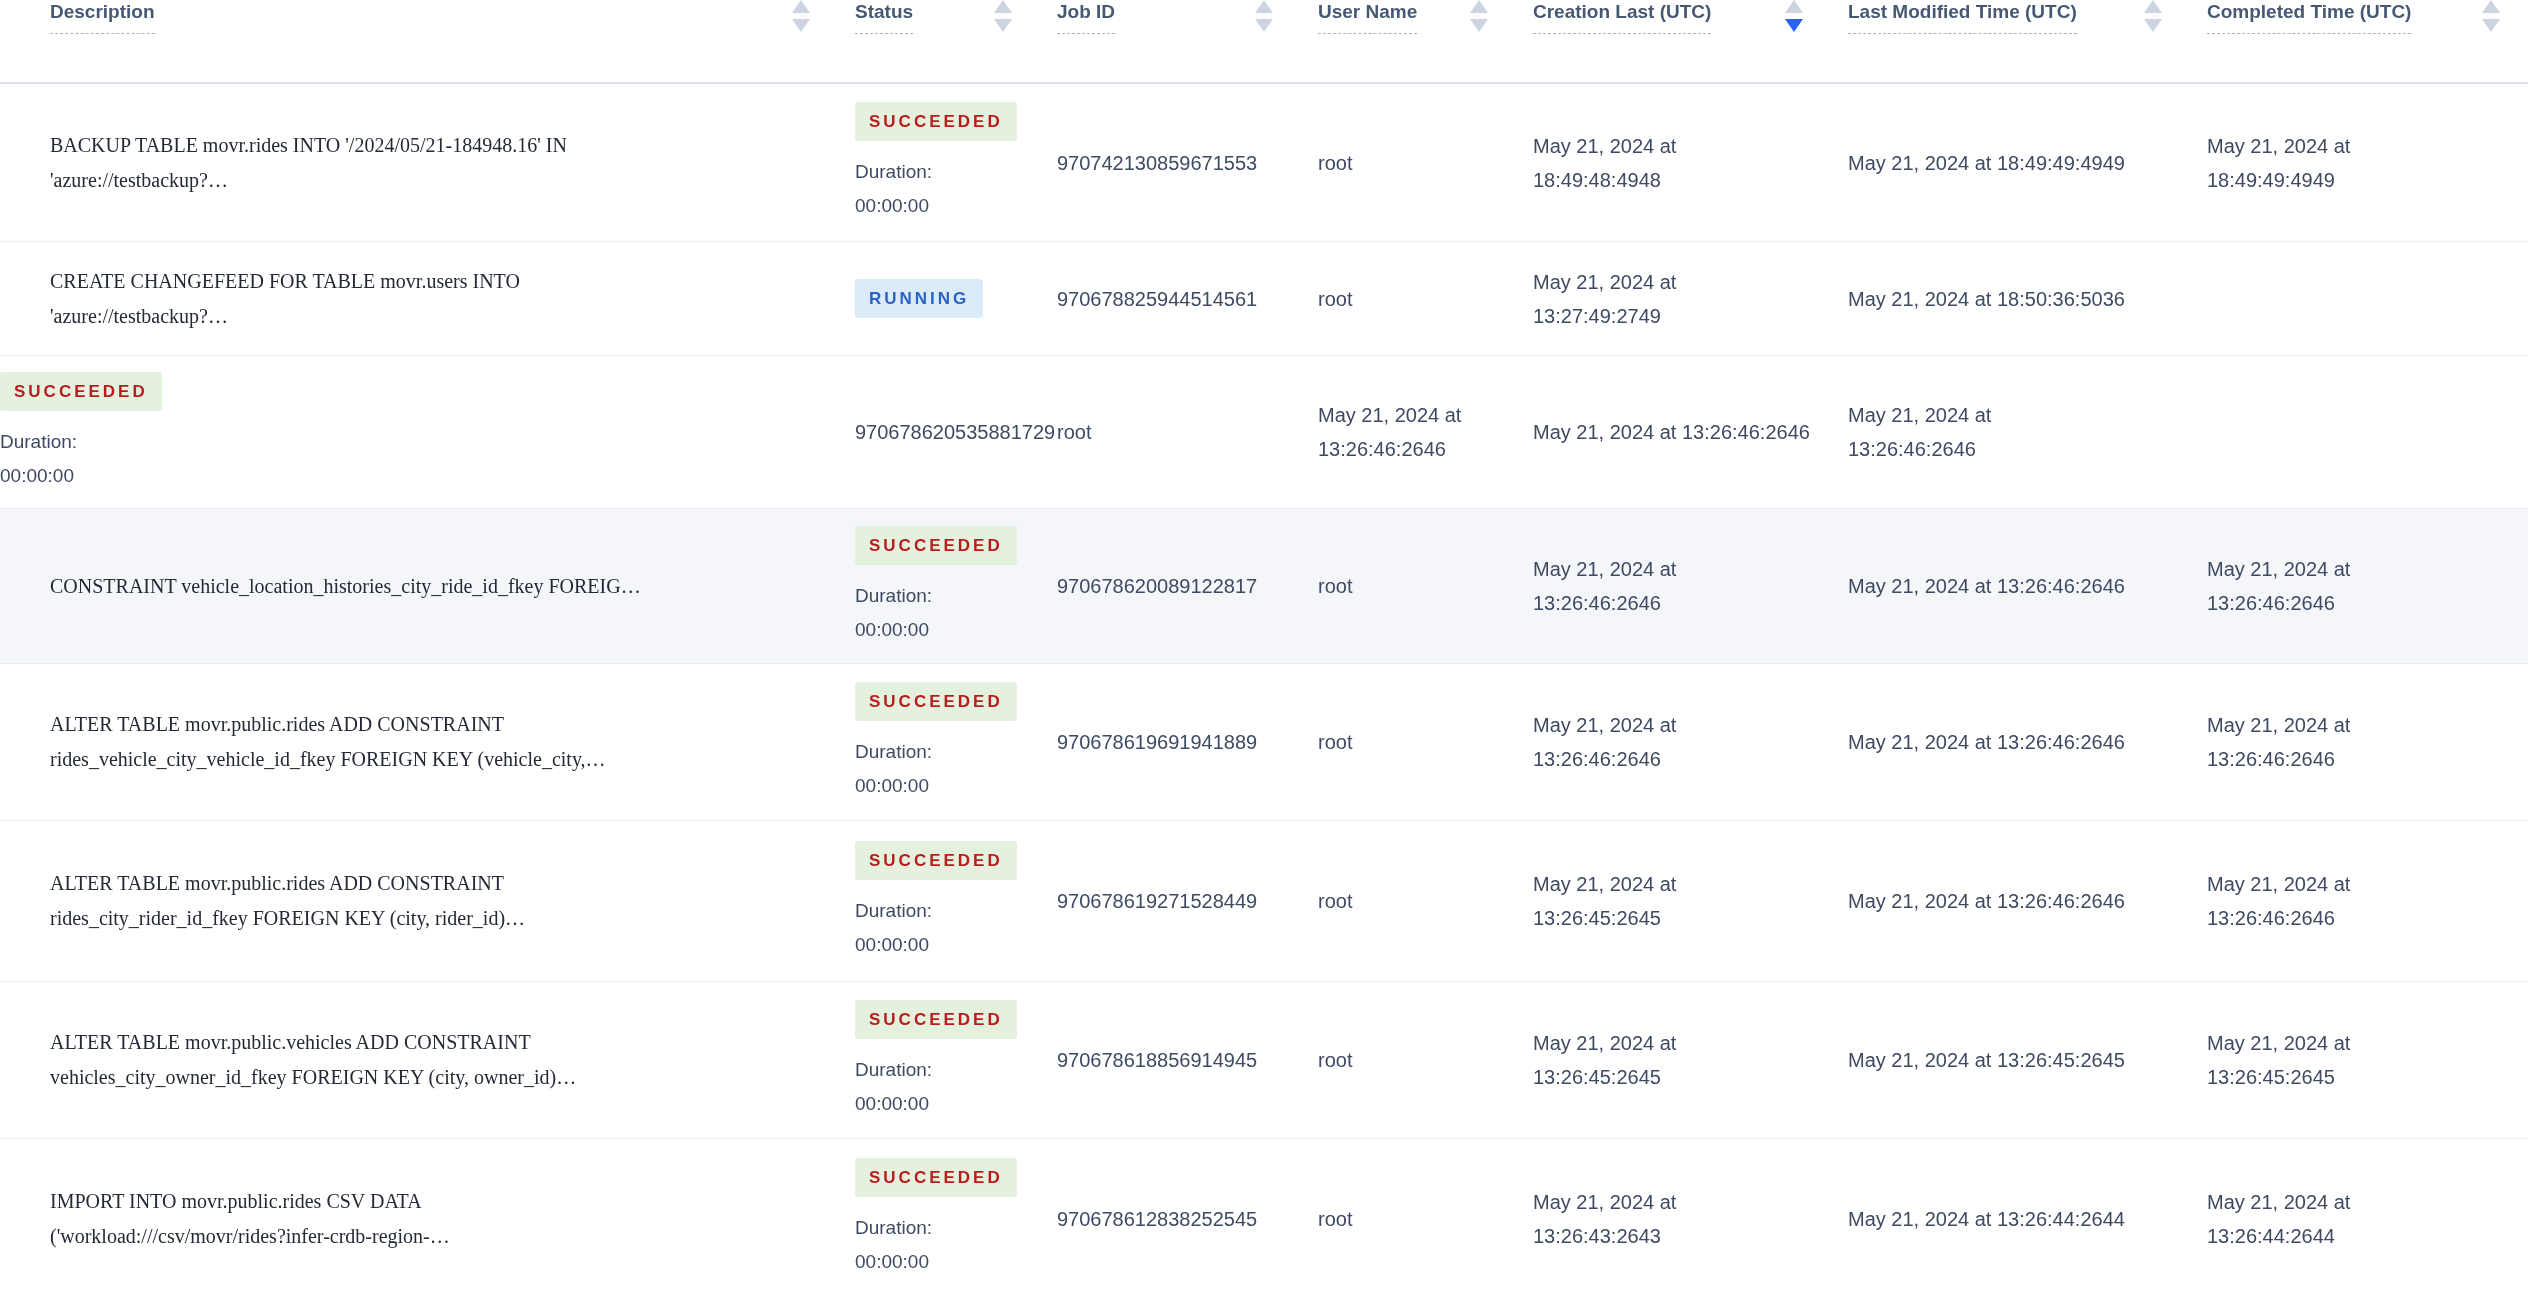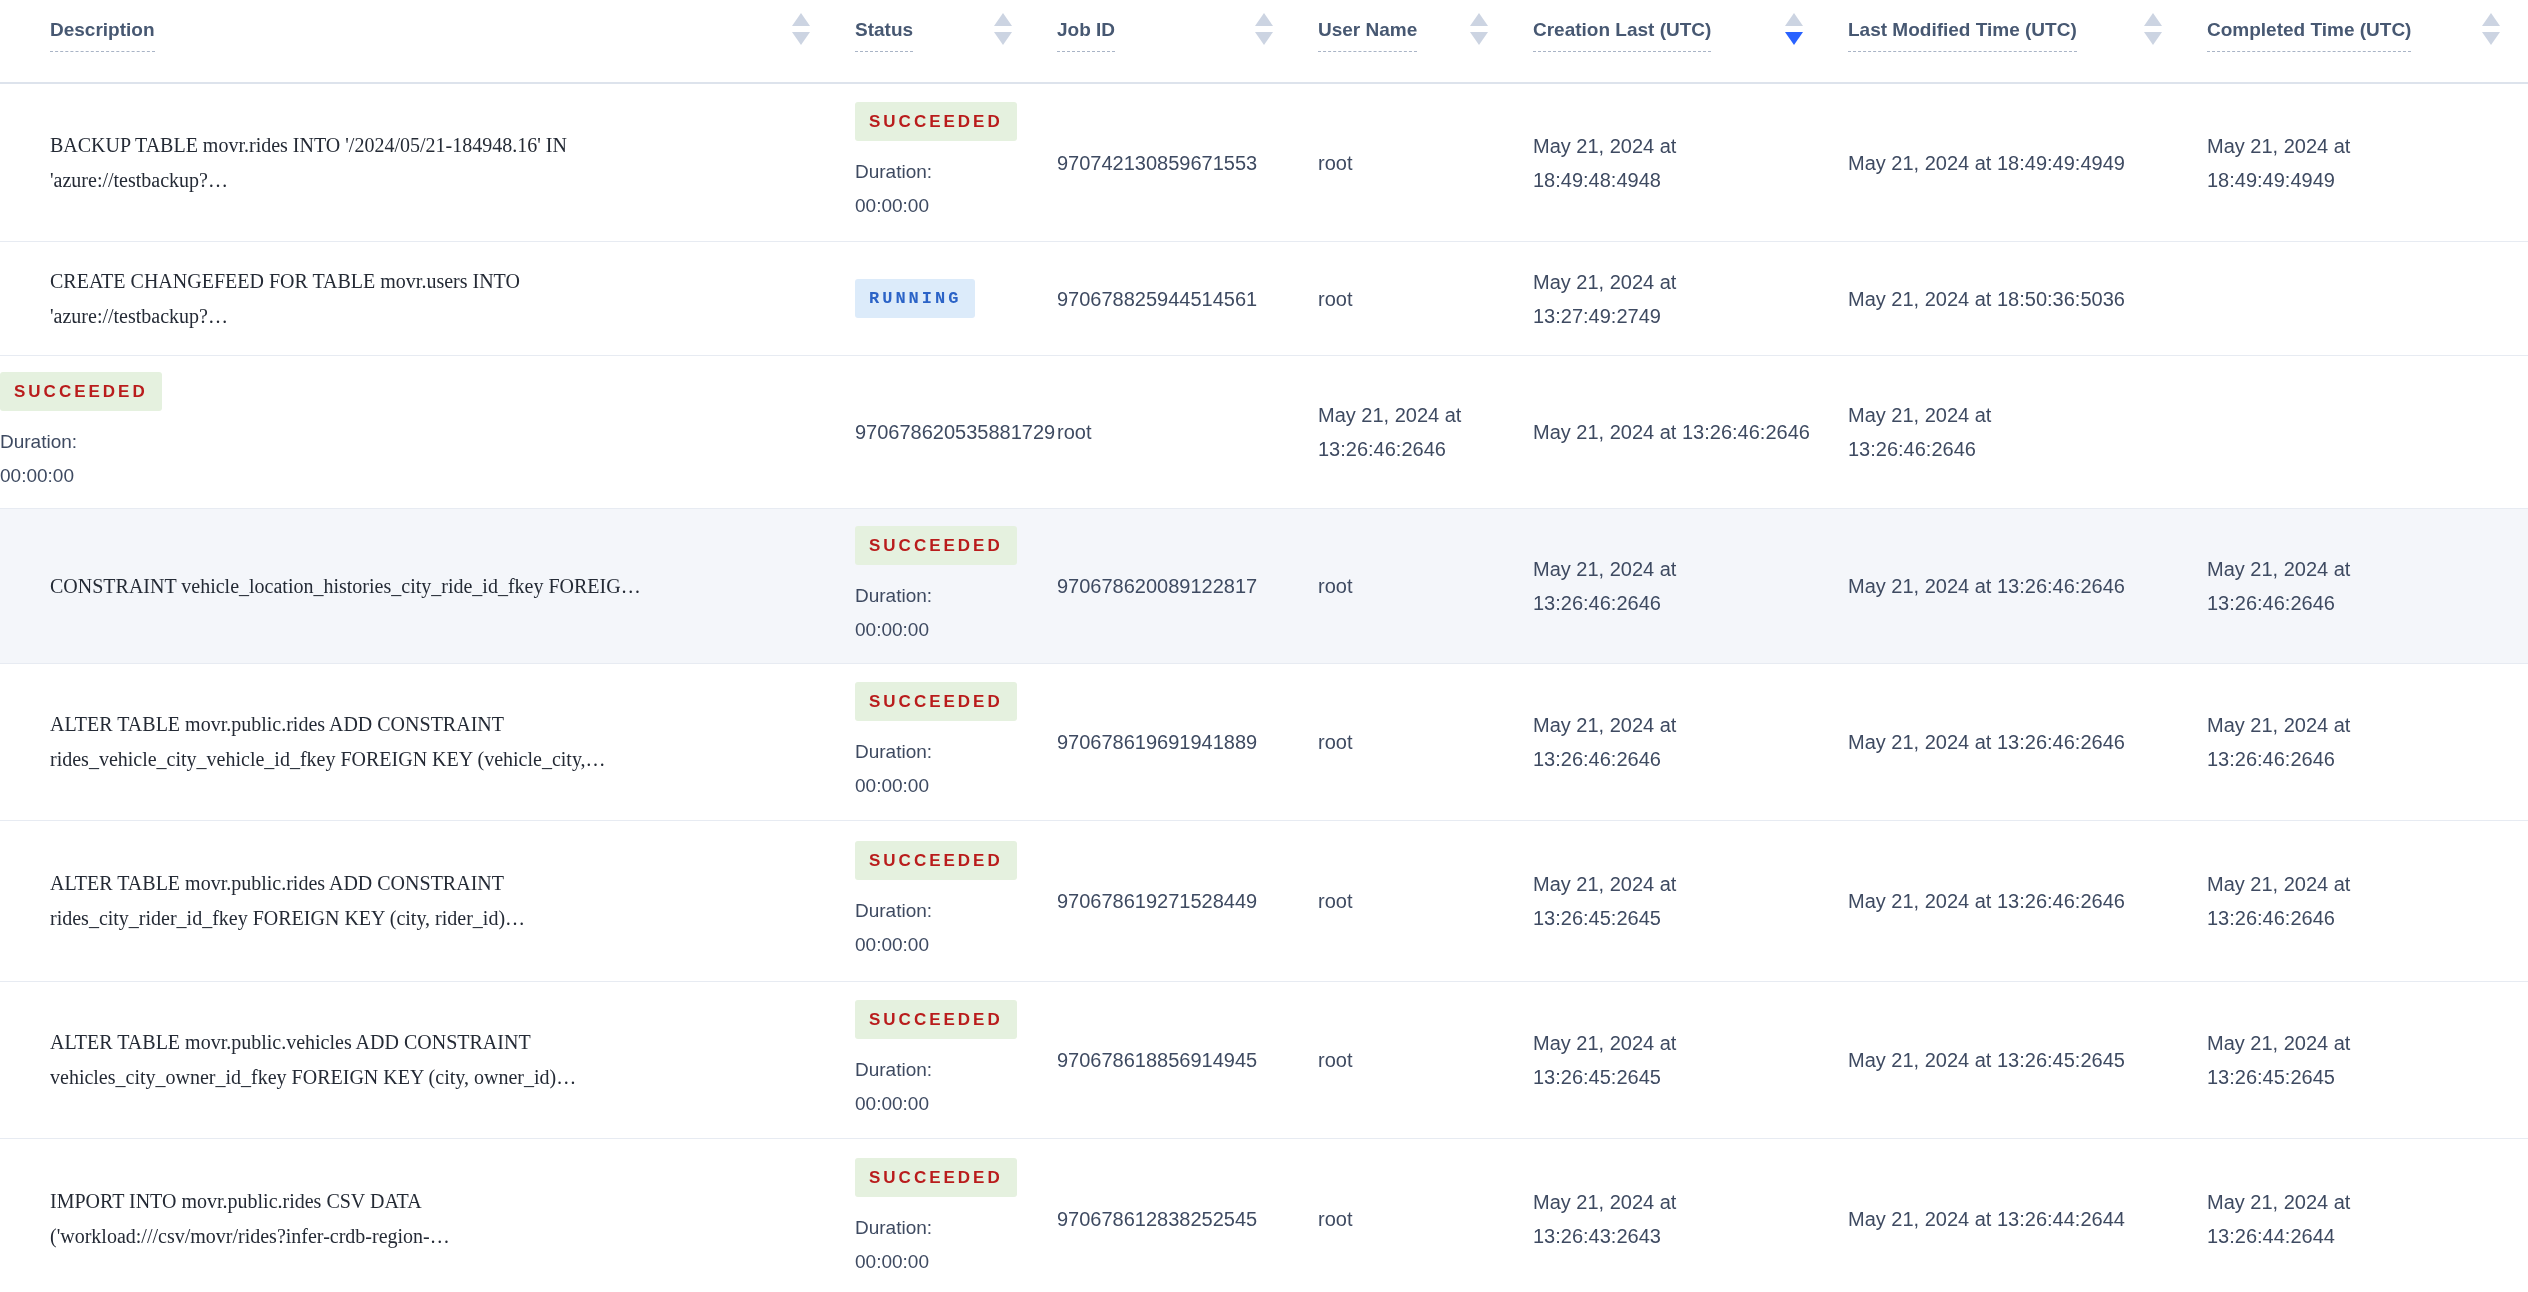--- a/index.html
+++ b/index.html
@@ -14,21 +14,21 @@
   
   .thead, .tr {
     display: grid;
     grid-template-columns: 855px 202px 261px 215px 315px 359px 321px;
     width: 2528px;
   }
 
   
   .thead { height: 84px; border-bottom: 2px solid #dde3ec; }
   .th {
-    display: flex; align-items: center; justify-content: space-between;
+    display: flex; align-items: flex-start; justify-content: space-between;
     padding: 0 45px 13px 0;
   }
   .th.c1 { padding-left: 50px; }
   .th.c7 { padding-right: 28px; }
   .th-label {
     font-size: 19px; font-weight: 700; color: #475872;
     line-height: 24px; padding-bottom: 9px;
     border-bottom: 1px dashed #a9b4c6;
     white-space: nowrap;
   }
@@ -58,21 +58,21 @@
     letter-spacing: 3px; line-height: 21px; padding: 9px 14px;
     border-radius: 3px; white-space: nowrap;
   }
   .badge.succeeded { background: #e5f1df; color: #b91c1c; }
   .badge.running   { background: #dcebfa; color: #2b63c7; }
   .duration-label, .duration-value {
     font-size: 19px; line-height: 34px; color: #3e4a61;
   }
   .badge { margin-bottom: 14px; }
   .status-stack { display: flex; flex-direction: column; align-items: flex-start; }
-  .status-stack.badge-only .badge { margin-bottom: 0; font-family: Liberation Mono, monospace; }
+  .status-stack.badge-only .badge { margin-bottom: 0; }
 
   .body-text { font-size: 20px; line-height: 34px; color: #3e4a61; }
   .nowrap { white-space: nowrap; }
   .tw { display: block; max-width: 235px; }
   .td.c6 { padding-right: 20px; }
 </style>
 </head>
 <body>
 
 <div class="table">

